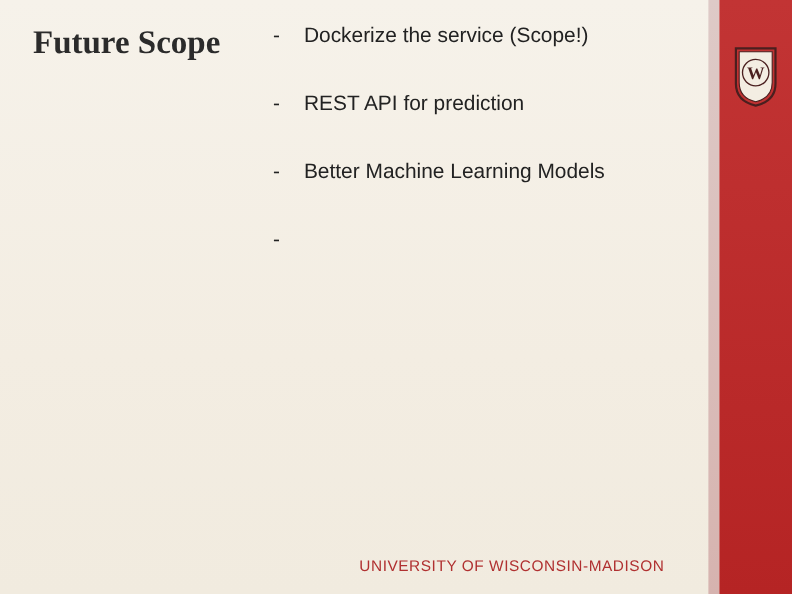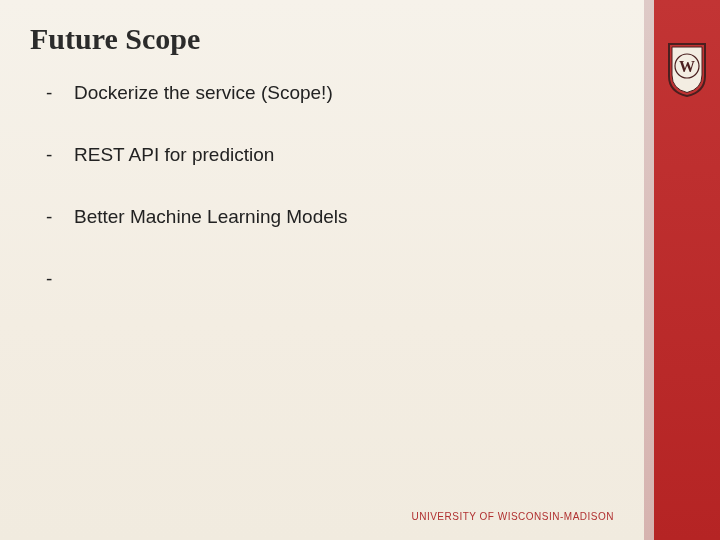--- a/index.html
+++ b/index.html
@@ -8,21 +8,22 @@
     display: flex;
     font-family: Arial, Helvetica, sans-serif;
     background: #f4efe6;
     background: linear-gradient(to bottom, #f6f2ea 0%, #f3ede2 60%, #f1ebdf 100%);
   }
   .content {
     flex: 1;
     padding: 22px 30px 20px 30px;
     position: relative;
     display: flex;
-    flex-direction: column;
+    flex-direction: row;
+    gap: 32px;
   }
   .title {
     font-family: "Times New Roman", Times, serif;
     font-weight: bold;
     font-size: 30px;
     color: #2b2b2b;
     margin-bottom: 26px;
   }
   .bullets {
     list-style: none;
@@ -37,22 +38,22 @@
     gap: 18px;
   }
   .dash {
     display: inline-block;
     width: 10px;
     flex-shrink: 0;
   }
   .footer {
     position: absolute;
     bottom: 18px;
-    right: 30px;
-    font-size: 10px;
+    right: 40px;
+    font-size: 14px;
     letter-spacing: 0.5px;
     color: #b03030;
     font-weight: 500;
   }
   .sidebar {
     width: 76px;
     height: 540px;
     display: flex;
     flex-shrink: 0;
   }

